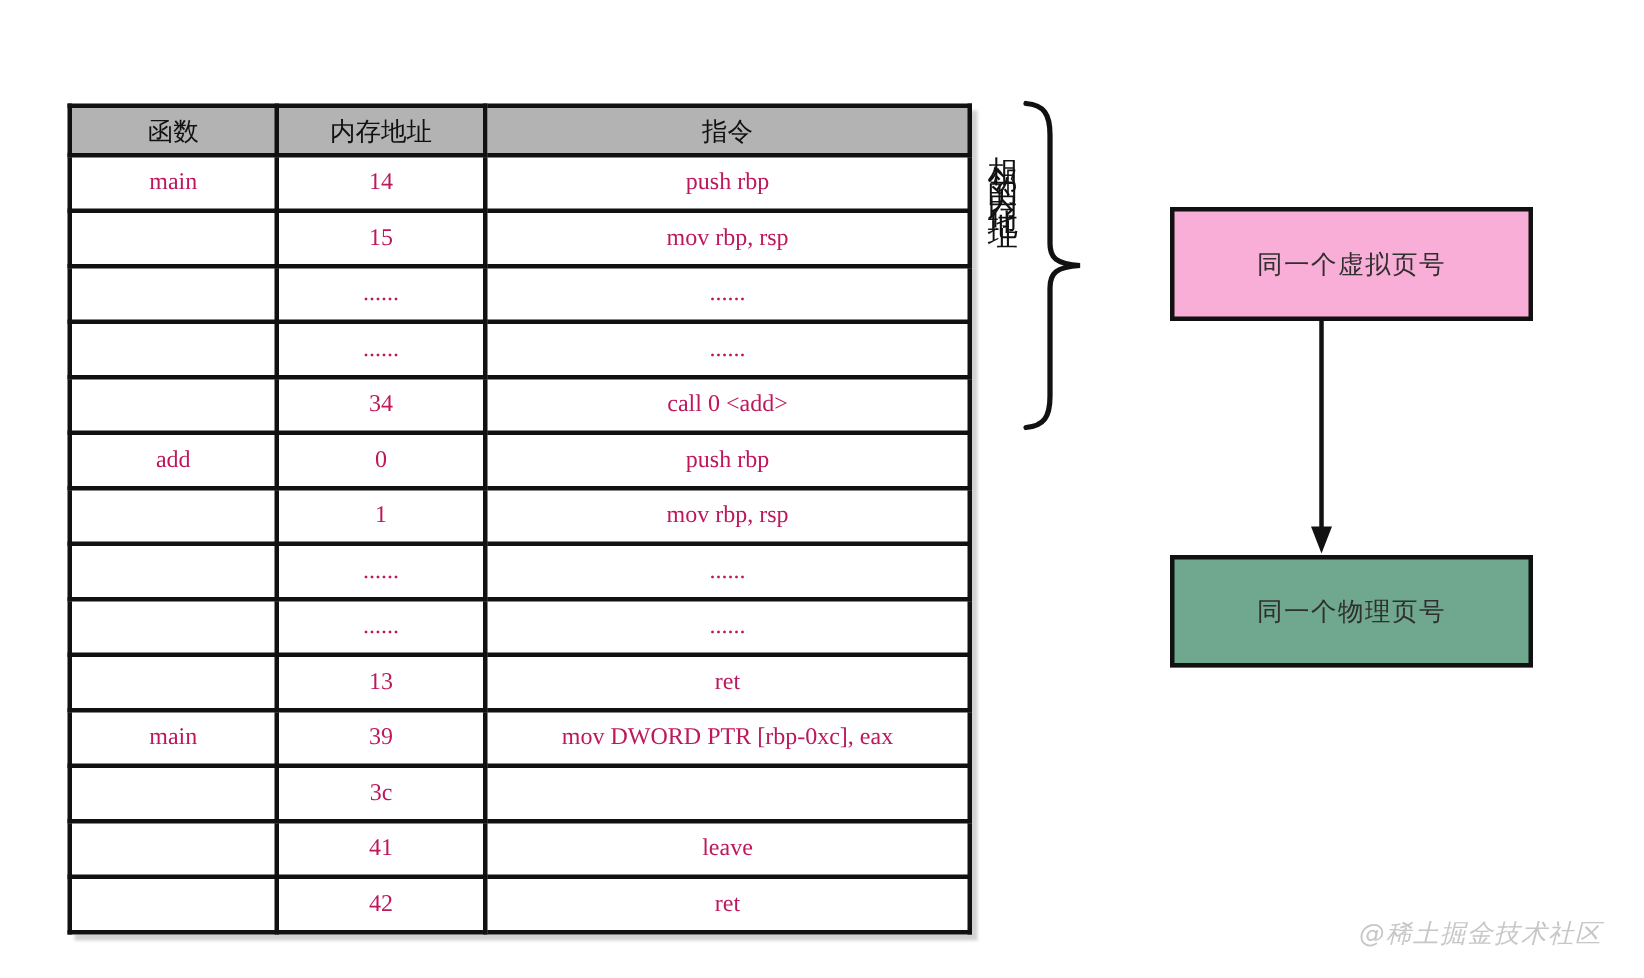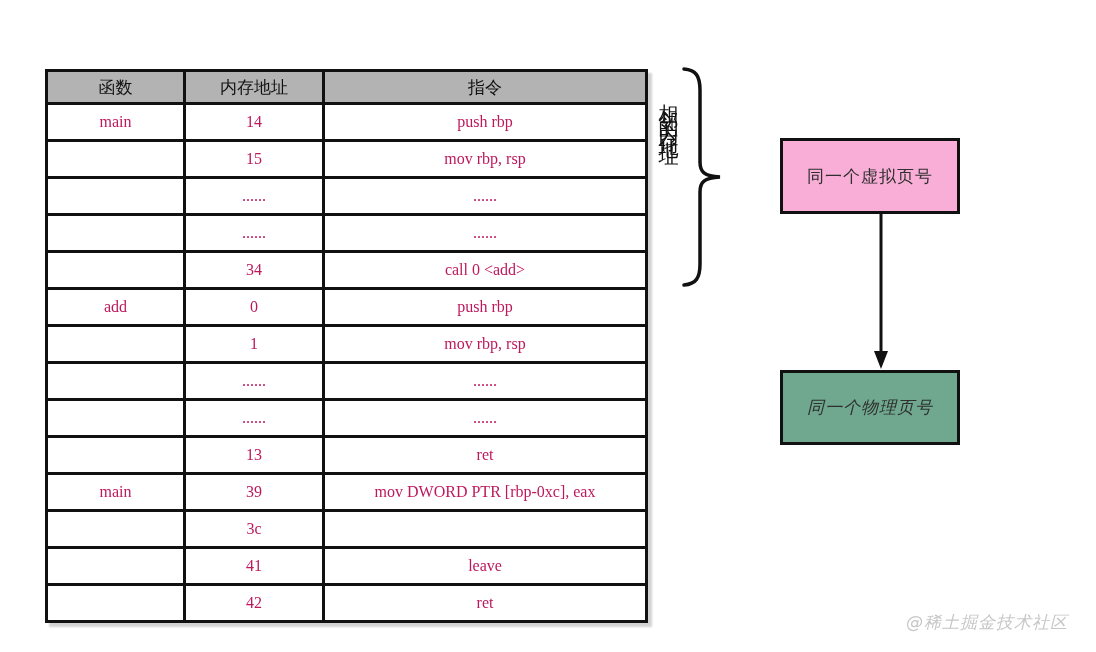--- a/index.html
+++ b/index.html
@@ -50,29 +50,29 @@
     writing-mode:vertical-rl;
     text-orientation:upright;
     letter-spacing:7px;
     font-size:20px;
     color:#111111;
     height:200px;
   }
   .brace-svg{position:absolute;left:680px;top:66px;}
   
   .page-box{
-    position:absolute;left:780px;width:180px;height:76px;
+    position:absolute;left:780px;width:242px;height:76px;
     border:3px solid #111111;
     box-sizing:border-box;
     display:flex;align-items:center;justify-content:center;
     font-size:17px;color:#2f2f2f;
     letter-spacing:1px;
   }
   .vbox{top:138px;}
-  .pbox{top:370px;height:75px;font-style:italic;}
+  .pbox{top:370px;height:75px;}
   .arrow-svg{position:absolute;left:872px;top:214px;}
   
   .watermark{
     position:absolute;left:906px;top:611px;
     font-size:17px;color:#c7c7c7;
     letter-spacing:1px;
     font-style:italic;
   }
 </style>
 </head>

